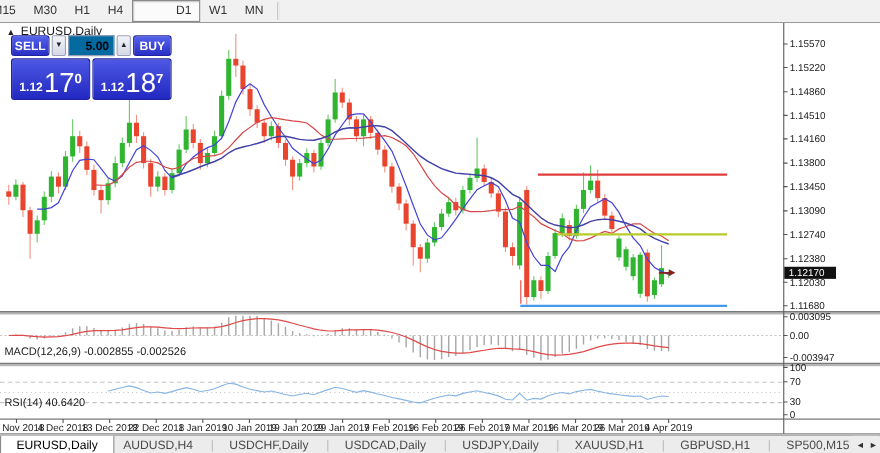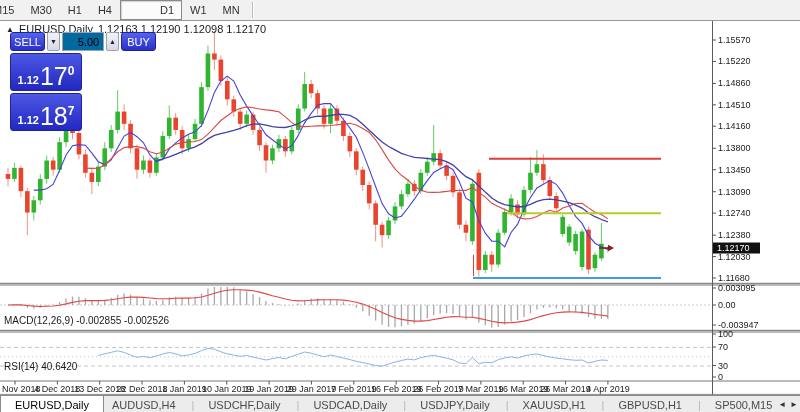--- a/index.html
+++ b/index.html
@@ -26,36 +26,36 @@
   .chart-window svg{position:absolute;left:0;top:0;}
   .chart-title{
     position:absolute;left:6px;top:2px;font-size:11px;color:#1a1a1a;
     display:flex;align-items:center;gap:5px;pointer-events:none;
   }
   .chart-title .tri{font-size:8px;color:#222;pointer-events:auto;}
   .ind-label{position:absolute;left:4px;font-size:10px;color:#1a1a1a;pointer-events:none;margin-top:28px;}
   .ind-label b{font-weight:normal;}
   
   .trade-panel{position:absolute;left:10px;top:11px;width:146px;}
-  .tp-row1{display:flex;height:19px;gap:2px;}
+  .tp-row1{display:flex;height:19px;gap:2px;font-weight:bold;}
   .blue-btn{
     background:linear-gradient(#5563ea,#2a2fc6);color:#fff;border:1px solid #1e22a0;
     border-radius:3px;font-size:11px;font-family:"Liberation Sans",sans-serif;
     display:flex;align-items:center;justify-content:center;cursor:default;
   }
   .tp-sell,.tp-buy{width:40px;}
   .spin-btn{
     width:13px;background:linear-gradient(#f2f3f8,#d6d9e6);border:1px solid #9aa0b8;
     font-size:7px;color:#223;display:flex;align-items:center;justify-content:center;border-radius:2px;
   }
   .vol-field{
     width:44px;background:#0369a1;border:1px solid #9aa0b8;font-size:11px;color:#000;
     display:flex;align-items:center;justify-content:flex-end;padding-right:4px;
   }
-  .tp-row2{display:flex;gap:2px;margin-top:2px;flex-direction:column;}
+  .tp-row2{display:flex;gap:2px;margin-top:2px;}
   .price-box{
     width:70px;height:33px;background:linear-gradient(#4d58e4,#2228c0);
     border:1px solid #1e22a0;border-radius:3px;color:#fff;
     display:flex;align-items:flex-end;justify-content:center;padding-bottom:3px;cursor:default;
   }
   .price-box .pfx{font-size:11px;font-weight:bold;margin-right:1px;line-height:13px;}
   .price-box .big{font-size:25px;font-weight:normal;line-height:21px;}
   .price-box .sup{font-size:12px;font-weight:bold;position:relative;top:-9px;}
   
   .tabs{
@@ -487,21 +487,20 @@
         <line x1="565.5500000000001" y1="381" x2="565.5500000000001" y2="384.5" stroke="#555" stroke-width="1"></line>
         <text x="565.5500000000001" y="391.5">26 Mar 2019</text>
         <line x1="607.9" y1="381" x2="607.9" y2="384.5" stroke="#555" stroke-width="1"></line>
         <text x="607.9" y="391.5">4 Apr 2019</text>
       </g>
     </svg>
 
   <div class="chart-title">
     <span class="tri">▲</span>
     <span>EURUSD,Daily</span>
-    <span>1.12163 1.12190 1.12098 1.12170</span>
   </div>
 
   <div class="trade-panel">
     <div class="tp-row1">
       <div class="blue-btn tp-sell">SELL</div>
       <div class="spin-btn">▼</div>
       <div class="vol-field">5.00</div>
       <div class="spin-btn">▲</div>
       <div class="blue-btn tp-buy">BUY</div>
     </div>

